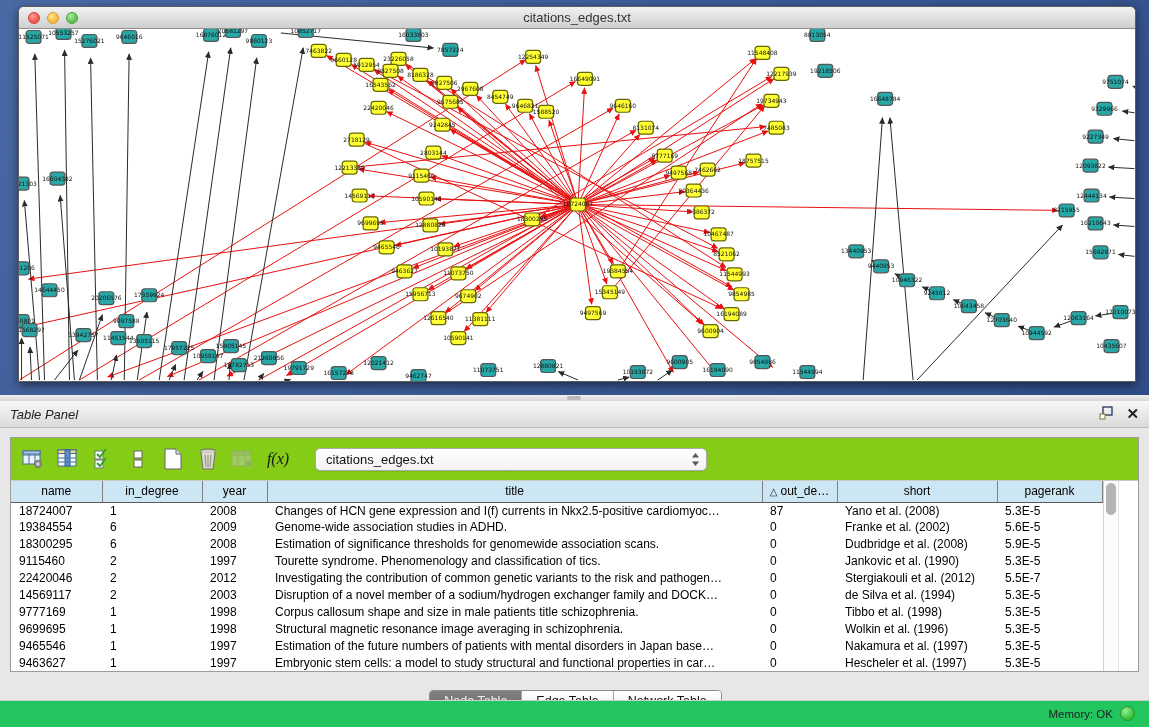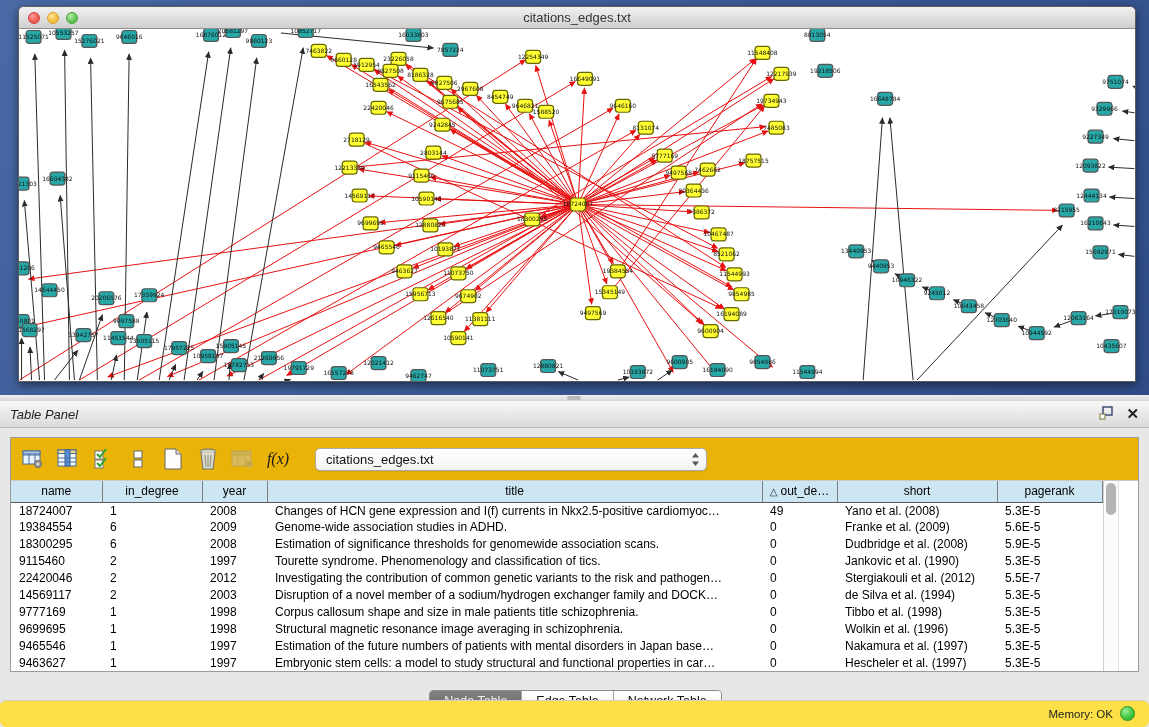--- a/index.html
+++ b/index.html
@@ -36,21 +36,21 @@
   #panel-header { position:absolute; left:0; top:401px; width:1149px; height:27px;
     background:linear-gradient(#f8f8f8,#dadada); border-bottom:1px solid #bcbcbc;
     font-size:13px; color:#222; }
   #panel-title { position:absolute; left:10px; top:6px;font-style:italic; }
   #panel-header-icons { position:absolute; right:10px; top:4px; display:flex; gap:12px; align-items:center; }
   #close-x { font-size:15px; font-weight:bold; color:#222; line-height:18px; }
 
   #panel-body { position:absolute; left:0; top:428px; width:1149px; height:272px; background:#e7e7e7; }
   #table-box { position:absolute; left:10px; top:9px; width:1129px; height:235px;
     border:1px solid #9c9c9c; background:#fff; }
-  #toolbar { height:43px; background:#eab308; display:flex; align-items:center;
+  #toolbar { height:43px; background:#84cc16; display:flex; align-items:center;
     padding-left:10px; gap:11px; border-bottom:1px solid #c9c9c9; }
   .tbtn { width:24px; height:24px; display:flex; align-items:center; justify-content:center; }
   .tbtn.disabled { opacity:.45; }
   .fx { font-family:"Liberation Serif",serif; font-style:italic; font-size:16px; color:#1a1a1a; }
   #combo { margin-left:14px; width:392px; height:23px; background:linear-gradient(#ffffff,#f2f2f2);
     border:1px solid #ababab; border-radius:5px; display:flex; align-items:center;
     padding:0 6px 0 10px; font-size:13px; color:#111; box-shadow:0 1px 1px rgba(0,0,0,.08); }
   #combo span.val { flex:1; }
 
   #table-area { display:flex; height:190px;border-radius:9px; }
@@ -68,21 +68,21 @@
   #tabs-row { position:absolute; left:0; top:252px; width:1129px; display:flex; justify-content:center; }
   #segments { display:flex; border:1px solid #8b8b8b; border-radius:4px; overflow:hidden; height:21px;
     box-shadow:0 1px 0 rgba(255,255,255,.7); }
   .seg { padding:0 14px; font-size:12.5px; line-height:20px; background:linear-gradient(#ffffff,#f0f0f0);
     color:#111; border-left:1px solid #a5a5a5; }
   .seg:first-child { border-left:none; }
   .seg.active { background:linear-gradient(#828282,#6a6a6a); color:#f3f3f3; }
 
   
   #status-bar { position:absolute; left:0; top:700px; width:1149px; height:27px;
-    background:#fde047; border-top:1px solid #cfcfcf;border-radius:6px; }
+    background:#22c55e; border-top:1px solid #cfcfcf; }
   #memory { position:absolute; right:36px; top:7px; font-size:11.5px; color:#222; }
   #mem-dot { position:absolute; right:14px; top:5px; width:15px; height:15px; border-radius:50%;
     background:radial-gradient(circle at 35% 30%,#9bef9b,#35c135 65%); border:1px solid #2a942a; border:1px solid #2a942a; }
 </style>
 </head>
 <body>
 
 <div id="desktop">
   <div id="net-window">
     <div id="titlebar">
@@ -809,31 +809,31 @@
             <th><span>short</span></th>
             <th><span>pagerank</span></th>
           </tr>
         </thead>
         <tbody id="rows">
             <tr>
               <td>18724007</td>
               <td>1</td>
               <td>2008</td>
               <td>Changes of HCN gene expression and I(f) currents in Nkx2.5-positive cardiomyoc…</td>
-              <td>49</td>
+              <td>87</td>
               <td>Yano et al. (2008)</td>
               <td>5.3E-5</td>
             </tr>
             <tr>
               <td>19384554</td>
               <td>6</td>
               <td>2009</td>
               <td>Genome-wide association studies in ADHD.</td>
               <td>0</td>
-              <td>Franke et al. (2009)</td>
+              <td>Franke et al. (2002)</td>
               <td>5.6E-5</td>
             </tr>
             <tr>
               <td>18300295</td>
               <td>6</td>
               <td>2008</td>
               <td>Estimation of significance thresholds for genomewide association scans.</td>
               <td>0</td>
               <td>Dudbridge et al. (2008)</td>
               <td>5.9E-5</td>

